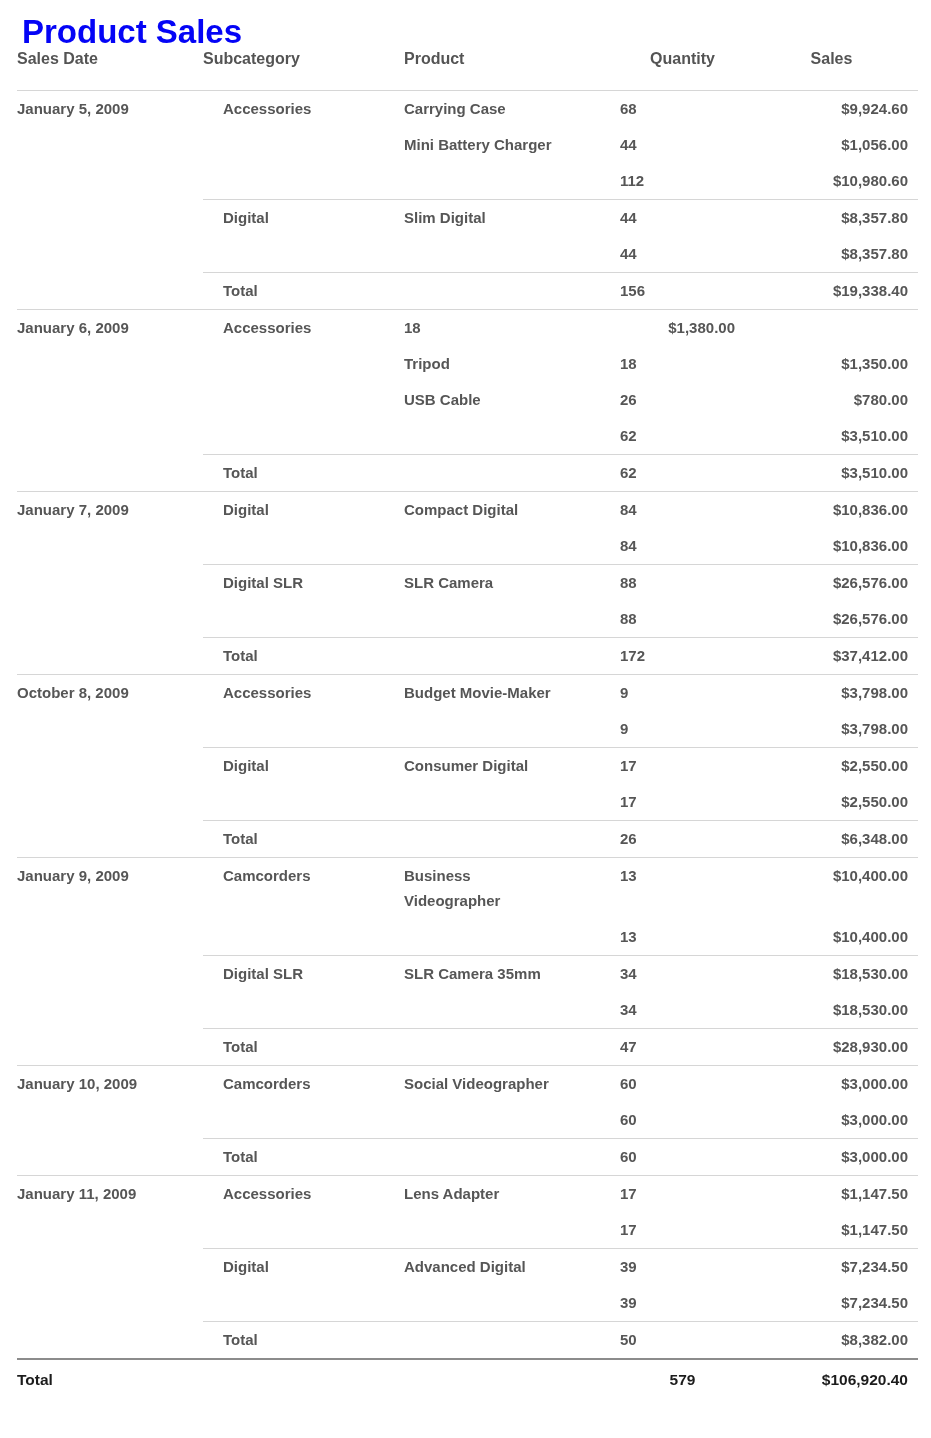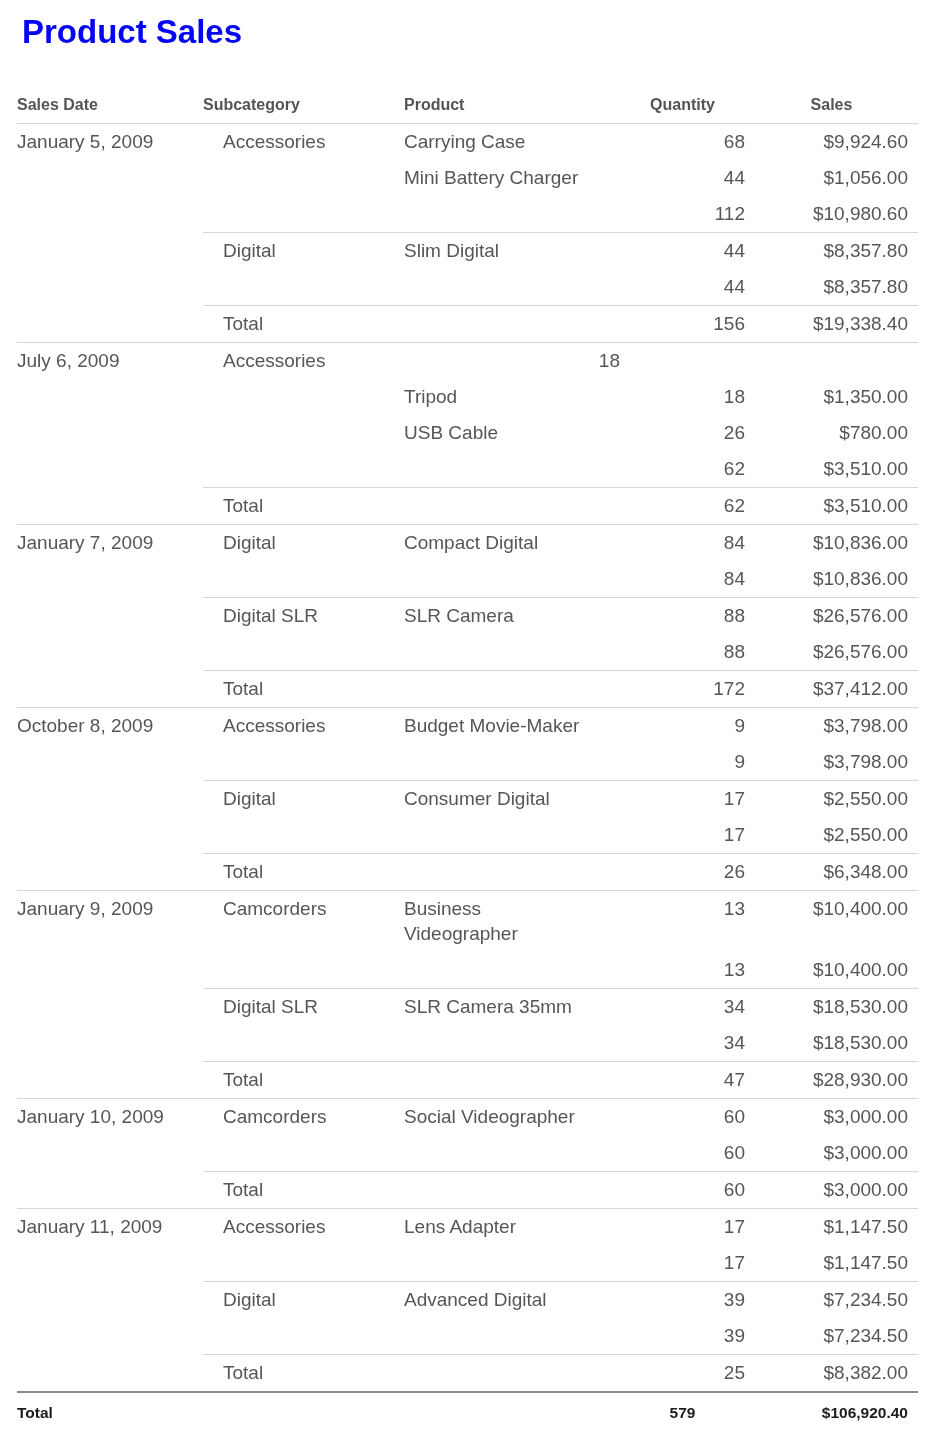--- a/index.html
+++ b/index.html
@@ -21,32 +21,31 @@
     margin:0 0 0 5px;
     font-size:33px;line-height:36px;font-weight:bold;
     color:var(--title-color);
   }
   .grid{
     display:grid;
     grid-template-columns:186px 201px 216px 125px 173px;
     width:901px;
   }
   .header{
-    margin-top:46px;
     border-bottom:1px solid var(--line-color);
-    padding-bottom:9px;
+    padding-bottom:22px;
     color:var(--header-text-color);
     font-weight:bold;font-size:16px;
   }
   .header .c4,.header .c5{text-align:center;}
-  .row{font-size:19px;color:var(--text-color);}
+  .row{font-size:15px;color:var(--text-color);font-weight:bold;}
   .row > div{padding:5px 0 6px;line-height:25px;}
   .row .c2{padding-left:20px;}
   .c3{white-space:pre-line;padding-right:16px;}
-  .row .c4{text-align:right;}
+  .row .c4{text-align:left;}
   .row .c5{text-align:right;padding:5px 10px 6px 0;}
   .sep{height:0;border-top:1px solid var(--line-color);}
   .sep.partial{margin-left:186px;}
   .grand{
     border-top:2px solid var(--heavy-line-color);
     font-weight:bold;font-size:15.5px;color:var(--grand-text-color);
   }
   .grand > div{padding:7px 0 6px;line-height:25px;}
   .grand .c4{text-align:center;}
   .grand .c5{text-align:right;padding:7px 10px 6px 0;}
@@ -105,23 +104,24 @@
       <div class="sep partial"></div>
       <div class="grid row">
         <div class="c1"></div>
         <div class="c2">Total</div>
         <div class="c3"></div>
         <div class="c4">156</div>
         <div class="c5">$19,338.40</div>
       </div>
       <div class="sep full"></div>
       <div class="grid row">
-        <div class="c1">July 6, 2009</div>
+        <div class="c1">January 6, 2009</div>
         <div class="c2">Accessories</div>
         <div class="c4">18</div>
+        <div class="c5">$1,380.00</div>
       </div>
       <div class="grid row">
         <div class="c1"></div>
         <div class="c2"></div>
         <div class="c3">Tripod</div>
         <div class="c4">18</div>
         <div class="c5">$1,350.00</div>
       </div>
       <div class="grid row">
         <div class="c1"></div>
@@ -311,21 +311,21 @@
         <div class="c2"></div>
         <div class="c3"></div>
         <div class="c4">39</div>
         <div class="c5">$7,234.50</div>
       </div>
       <div class="sep partial"></div>
       <div class="grid row">
         <div class="c1"></div>
         <div class="c2">Total</div>
         <div class="c3"></div>
-        <div class="c4">25</div>
+        <div class="c4">50</div>
         <div class="c5">$8,382.00</div>
       </div>
     </div>
 
   <div class="grid grand">
     <div class="c1">Total</div>
     <div class="c2"></div>
     <div class="c3"></div>
     <div class="c4">579</div>
     <div class="c5">$106,920.40</div>

